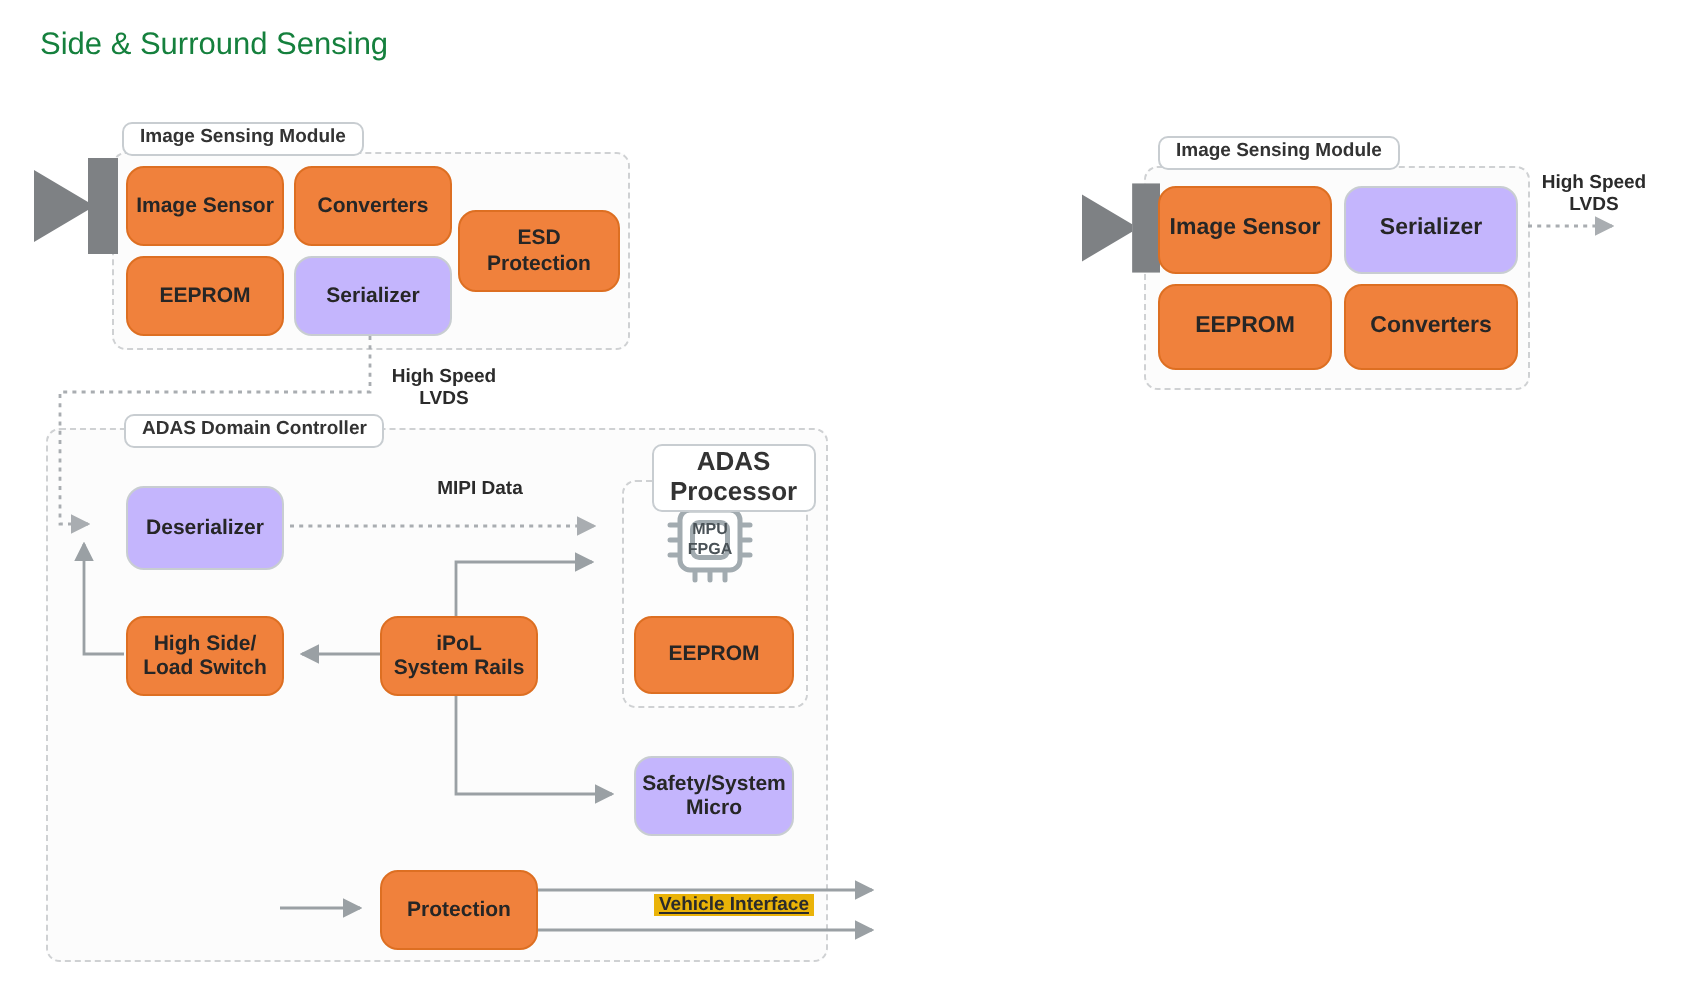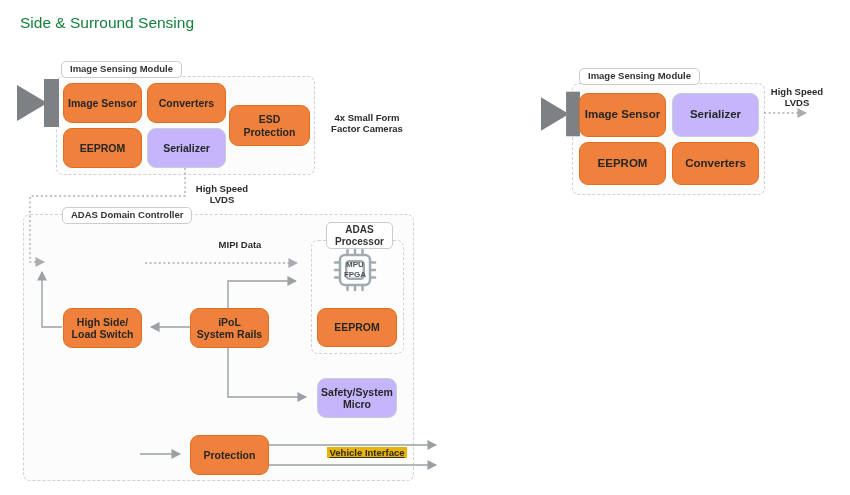--- a/index.html
+++ b/index.html
@@ -10,21 +10,21 @@
   .abs{position:absolute;}
   .section-title{font-size:15.5px;font-weight:400;color:#15803d;z-index:6;}
   .container-dashed{
     border:1px dashed var(--container-border);border-radius:7px;background:#fcfcfc;z-index:1;
   }
   .pill{
     background:#fff;border:1px solid var(--pill-border);border-radius:5px;
     font-size:9.5px;font-weight:700;color:#333;padding:2px 8px;z-index:5;line-height:1.15;
     white-space:pre-line;text-align:center;
   }
-  .pill-sm{font-size:10px;padding:1px 8px;}
+  .pill-sm{font-size:13px;padding:1px 8px;}
   .bx{
     display:flex;align-items:center;justify-content:center;text-align:center;
     font-weight:700;font-size:10.5px;line-height:1.18;color:#262626;
     border-radius:9px;z-index:3;white-space:pre-line;
   }
   .bx-lg{font-size:11.5px;}
   .orange{background:var(--orange);border:1px solid var(--orange-border);}
   .white{background:#c4b5fd;border:1px solid var(--pill-border);}
   .note{
     font-size:9.5px;font-weight:700;color:#2b2b2b;text-align:center;
@@ -82,28 +82,27 @@
   <div class="abs container-dashed" style="left:56px;top:76px;width:257px;height:97px;"></div>
   <div class="abs pill" style="left:61px;top:61px;">Image Sensing Module</div>
 
   <div class="abs bx orange" style="left:63px;top:83px;width:77px;height:38px;">Image Sensor</div>
   <div class="abs bx orange" style="left:147px;top:83px;width:77px;height:38px;">Converters</div>
   <div class="abs bx orange" style="left:229px;top:105px;width:79px;height:39px;">ESD
 Protection</div>
   <div class="abs bx orange" style="left:63px;top:128px;width:77px;height:38px;">EEPROM</div>
   <div class="abs bx white" style="left:147px;top:128px;width:77px;height:38px;">Serializer</div>
 
-  <div class="abs note" style="left:325px;top:112px;width:84px;">4x Small Form
-Factor Cameras</div>
   <div class="abs note" style="left:190px;top:183px;width:64px;">High Speed
 LVDS</div>
 
   <div class="abs container-dashed" style="left:23px;top:214px;width:389px;height:265px;"></div>
   <div class="abs pill" style="left:62px;top:207px;">ADAS Domain Controller</div>
 
+  <div class="abs bx white" style="left:63px;top:243px;width:77px;height:40px;">Deserializer</div>
   <div class="abs note" style="left:205px;top:239px;width:70px;">MIPI Data</div>
 
   <div class="abs container-dashed" style="left:311px;top:240px;width:91px;height:112px;background:#fdfdfd;"></div>
   <div class="abs pill pill-sm" style="left:326px;top:222px;">ADAS
 Processor</div>
 
   <svg class="abs icon" style="left:330px;top:245px;" width="50" height="50" viewBox="0 0 60 60">
     <g style="stroke:var(--chip-gray);stroke-width:3;stroke-linecap:round;fill:none;">
       <line x1="21" y1="6" x2="21" y2="12"></line>
         <line x1="30" y1="6" x2="30" y2="12"></line>

